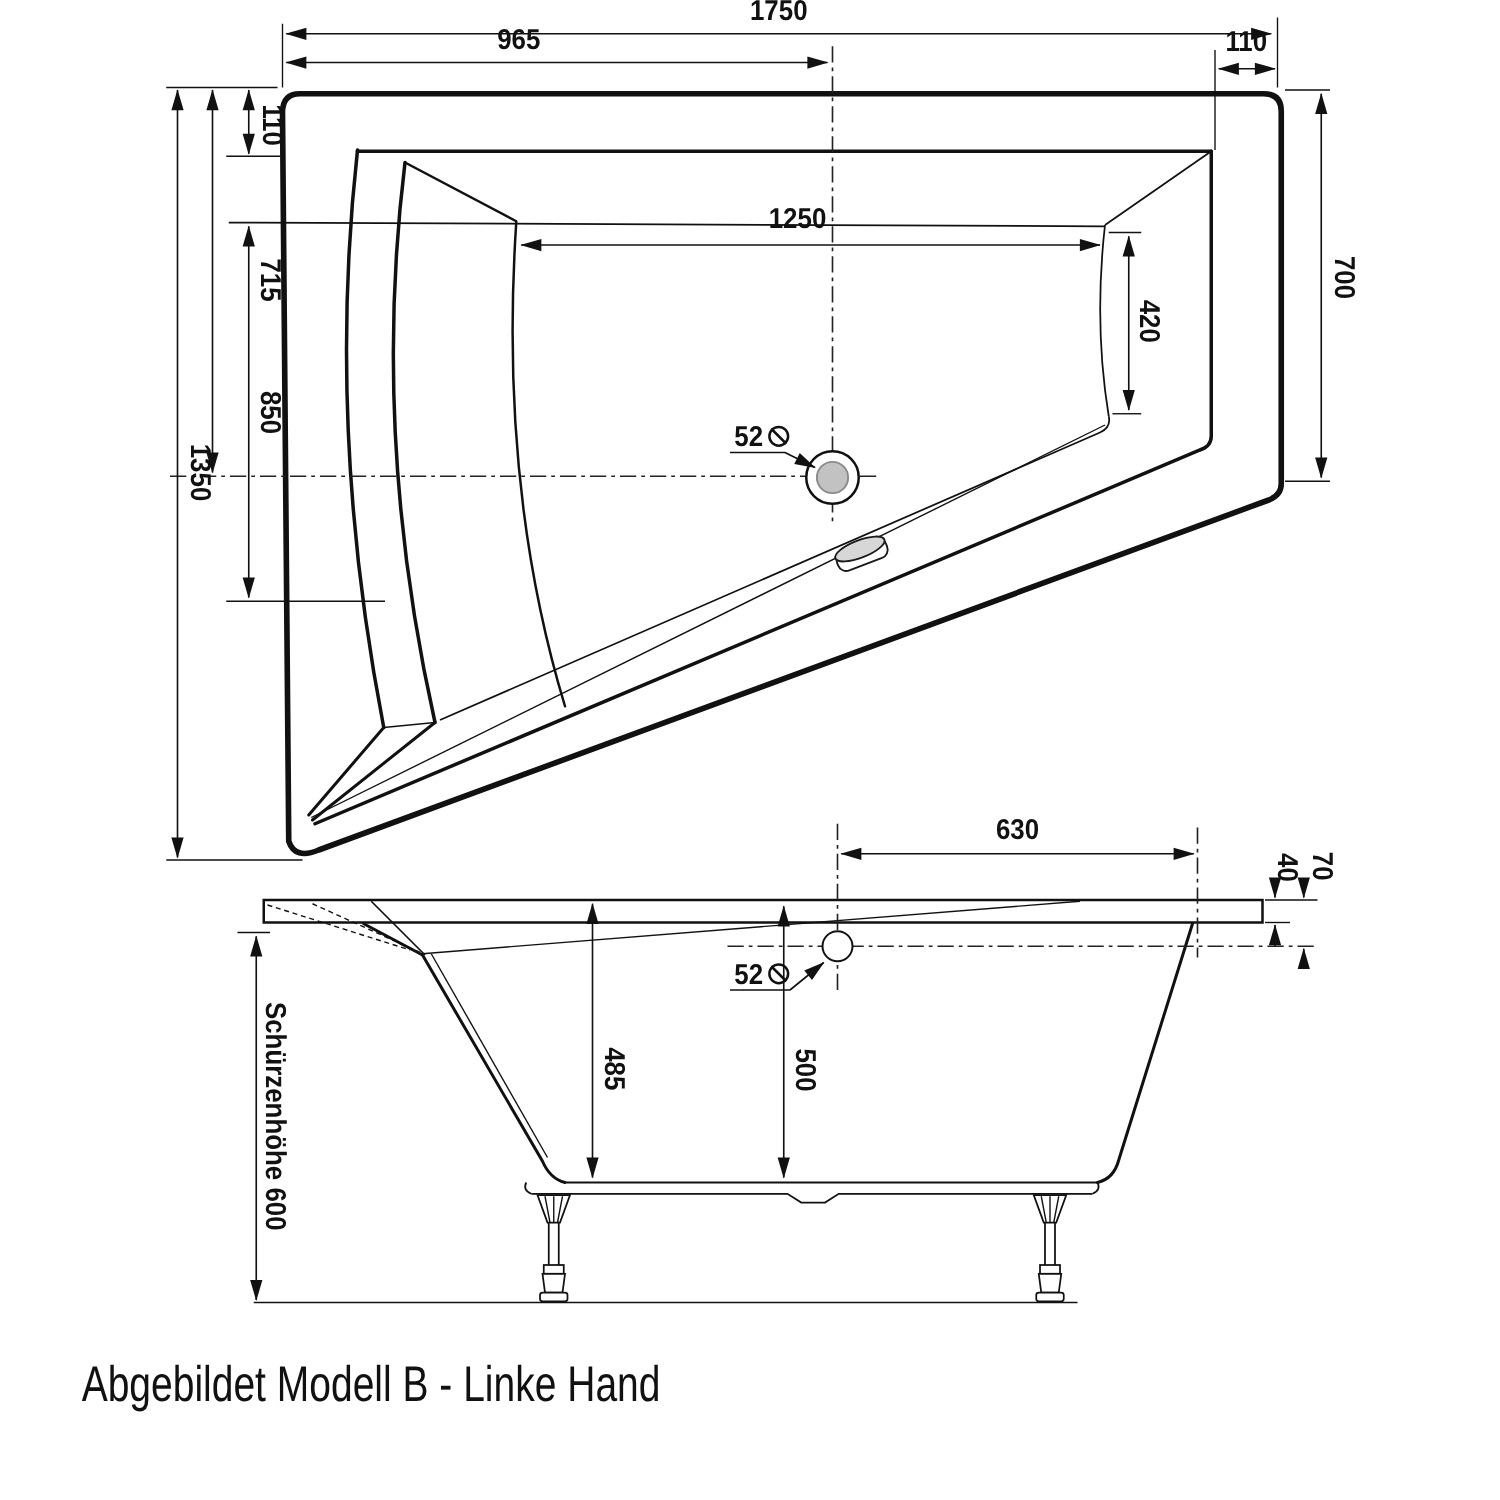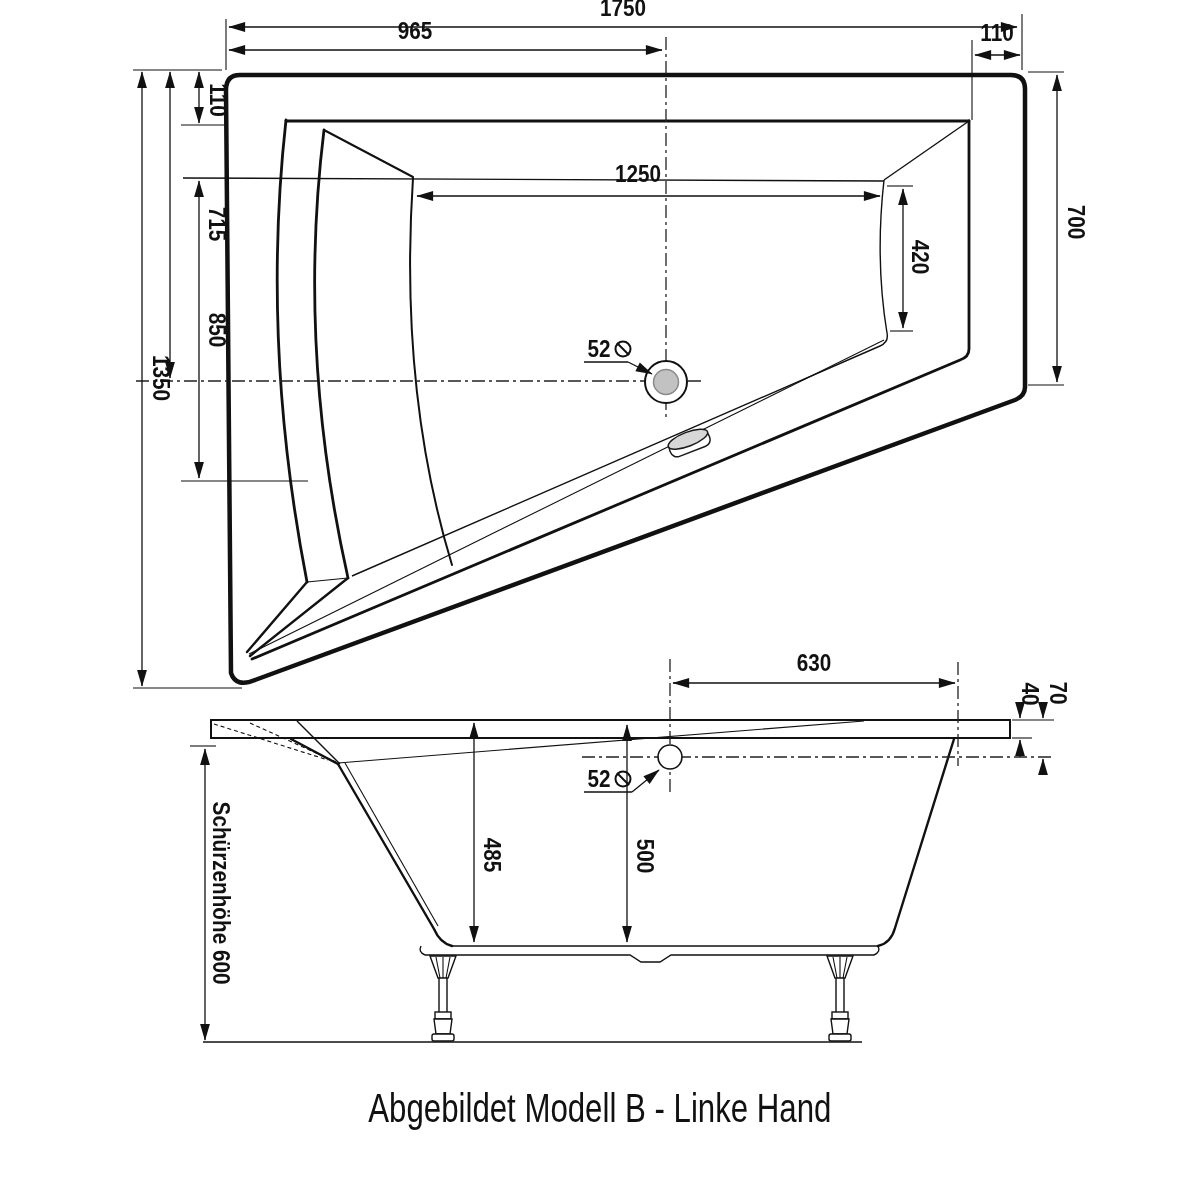--- a/index.html
+++ b/index.html
@@ -12,21 +12,21 @@
   .l20{stroke:#111;stroke-width:2;fill:none;stroke-linecap:round;}
   .l16{stroke:#111;stroke-width:1.6;fill:none;}
   .l14{stroke:#111;stroke-width:1.4;fill:none;}
   .l11{stroke:#111;stroke-width:1.1;fill:none;}
   .dim{stroke:#111;stroke-width:1.3;fill:none;}
   .ext{stroke:#111;stroke-width:1.1;fill:none;}
   .cl{stroke:#222;stroke-width:1.3;fill:none;stroke-dasharray:13 4 3 4;}
   .dash{stroke:#111;stroke-width:1.1;fill:none;stroke-dasharray:4 3;}
   .wfill{fill:#fff;}
   .txt{font-family:"Liberation Sans",sans-serif;font-size:23px;font-weight:bold;fill:#111;}
-  .caption{position:absolute;left:0;width:1200px;text-align:center;color:#111;
+  .caption{position:absolute;left:0;width:1200px;text-align:left;color:#111;
            font-size:40px;white-space:nowrap;}
   .caption > span{display:inline-block;transform:scaleX(0.78);transform-origin:center;}
 </style>
 </head>
 <body>
 
 <div class="page">
 
 <svg width="1200" height="1075" viewBox="0 0 1200 1075">
   <defs>

